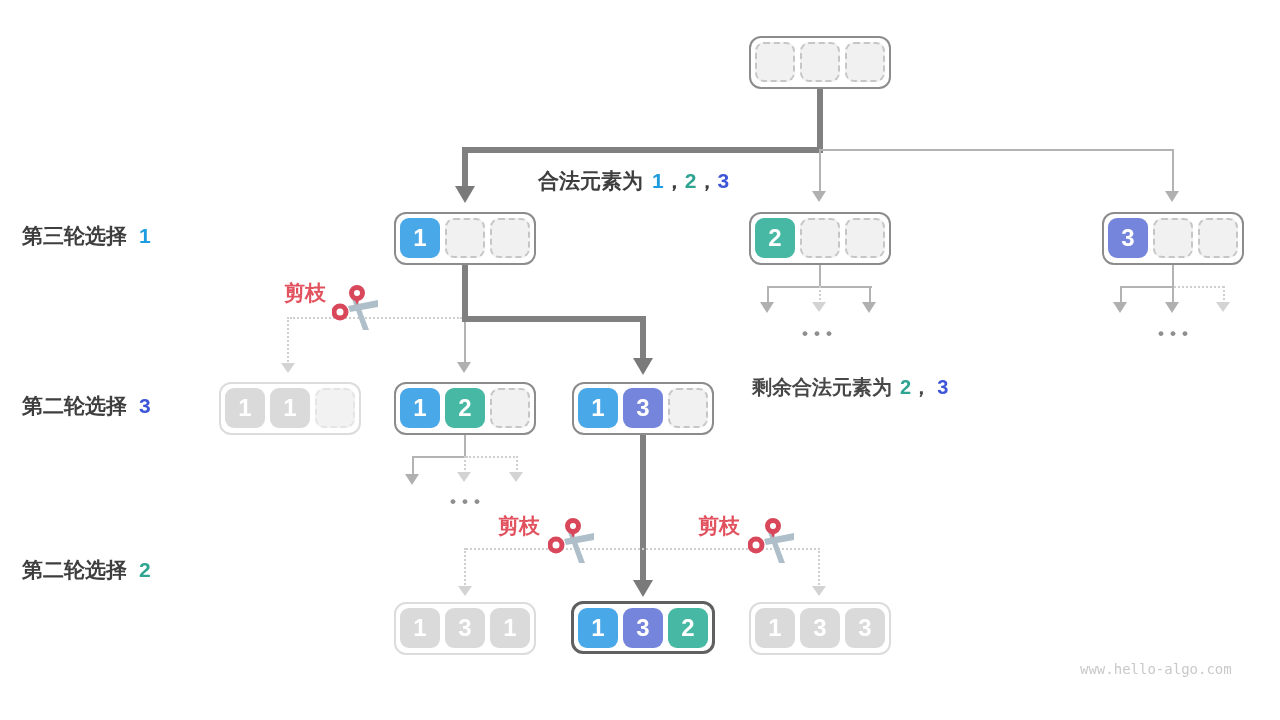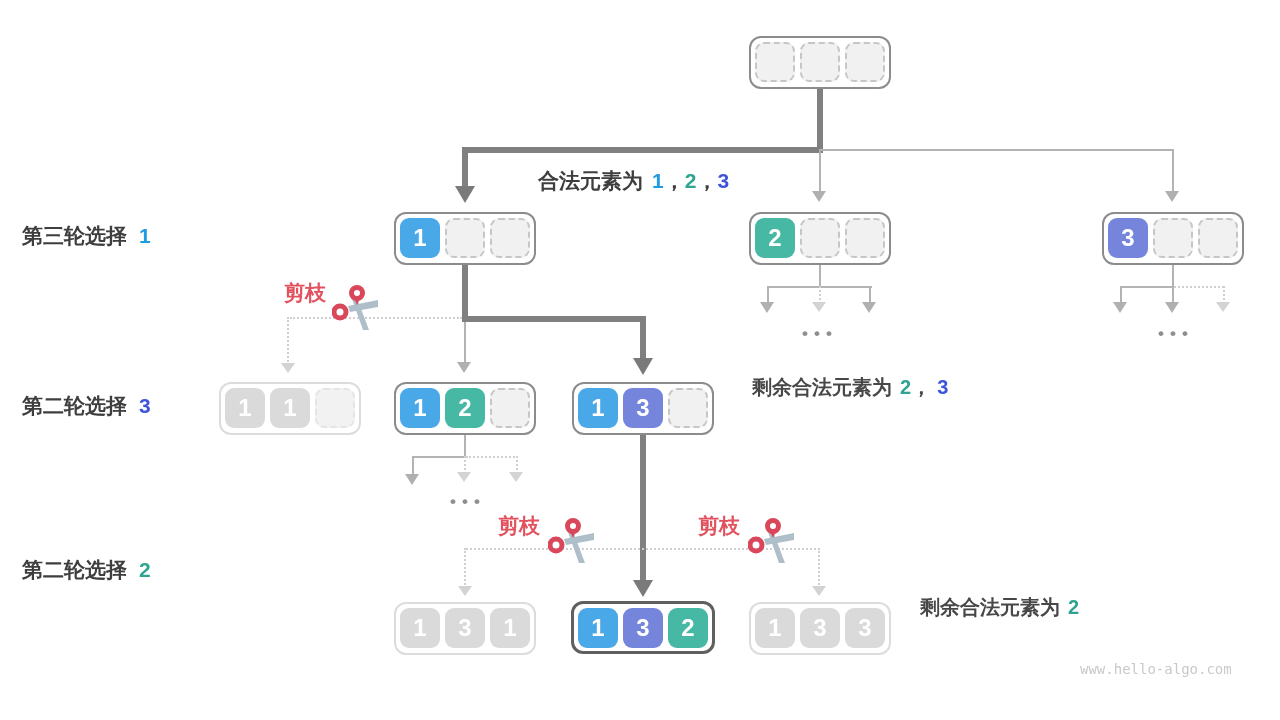--- a/index.html
+++ b/index.html
@@ -209,23 +209,20 @@
       <use href="#sc"></use>
     </svg>
 
   <div class="annot" style="left:752px;top:371px">
     <div>
       <span>剩余合法元素为</span><span class="num teal-t">2</span><span>，</span><span class="num2 indigo-t">3</span>
     </div>
   </div>
 
   <div class="annot" style="left:920px;top:591px">
-    <div>
-      <span>剩余合法元素为</span><span class="num teal-t">2</span>
-    </div>
   </div>
 
   <div class="ellipsis" style="left:820px;top:324px">•••</div>
   <div class="ellipsis" style="left:1176px;top:324px">•••</div>
   <div class="ellipsis" style="left:468px;top:492px">•••</div>
 
   <div class="watermark" style="left:1080px;top:661px">www.hello-algo.com</div>
 </div>
 
 </body></html>

